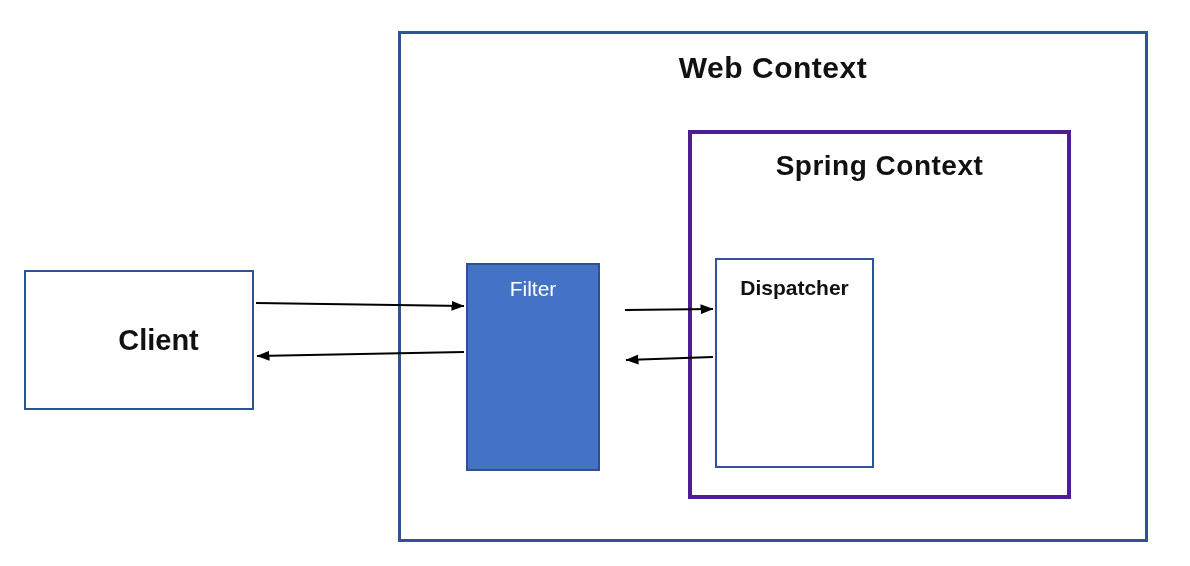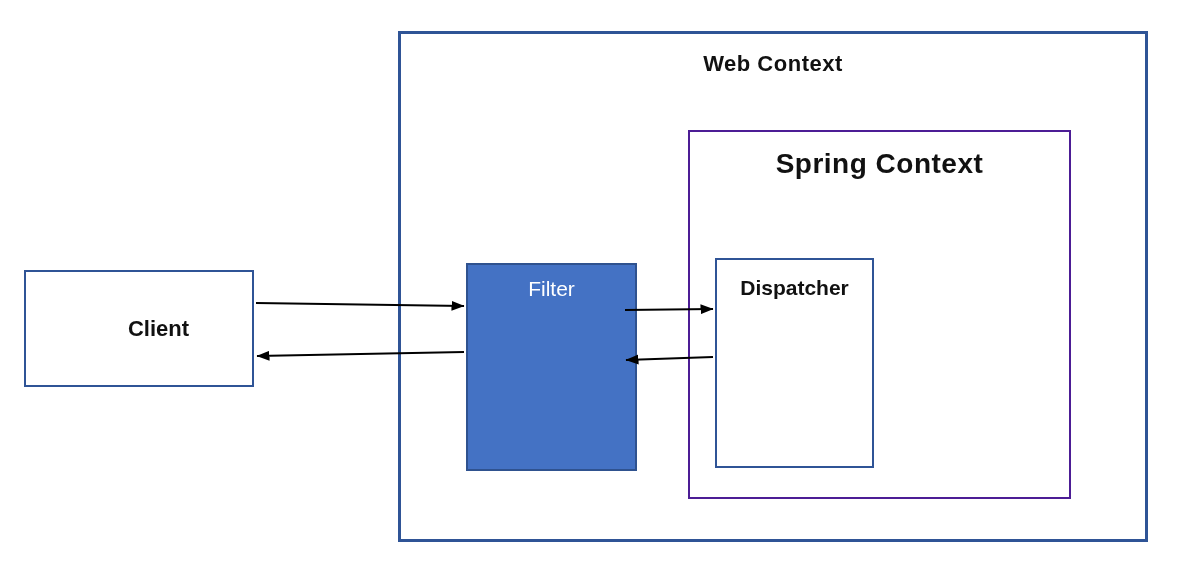--- a/index.html
+++ b/index.html
@@ -22,56 +22,56 @@
   }
   
   #web-context {
     left: 398px; top: 31px;
     width: 750px; height: 511px;
     border: 3px solid #2F5496;
   }
   #web-context .ctx-title {
     margin-top: 17px;
     text-align: center;
-    font-size: 22px;
+    font-size: 30px;
     font-weight: bold;
     color: #111111;
     letter-spacing: 0.5px;
   }
   
   #spring-context {
     left: 688px; top: 130px;
     width: 383px; height: 369px;
-    border: 2px solid #4c1d95;
+    border: 4px solid #4c1d95;
   }
   #spring-context .ctx-title {
     margin-top: 16px;
     text-align: center;
     font-size: 28px;
     font-weight: bold;
     color: #111111;
     letter-spacing: 0.5px;
   }
   
   #client {
     left: 24px; top: 270px;
-    width: 230px; height: 117px;
+    width: 230px; height: 140px;
     border: 2px solid #2F5496;
     display: flex;
     align-items: center;
     justify-content: center;
-    font-size: 22px;
+    font-size: 29px;
     font-weight: bold;
     color: #111111;
     padding-left: 39px;
   }
   
   #filter {
     left: 466px; top: 263px;
-    width: 171px; height: 208px;
+    width: 134px; height: 208px;
     background: #4472C4;
     border: 2px solid #2F528F;
     text-align: center;
   }
   #filter .node-label {
     margin-top: 12px;
     font-size: 21px;
     color: #ffffff;
   }
   

